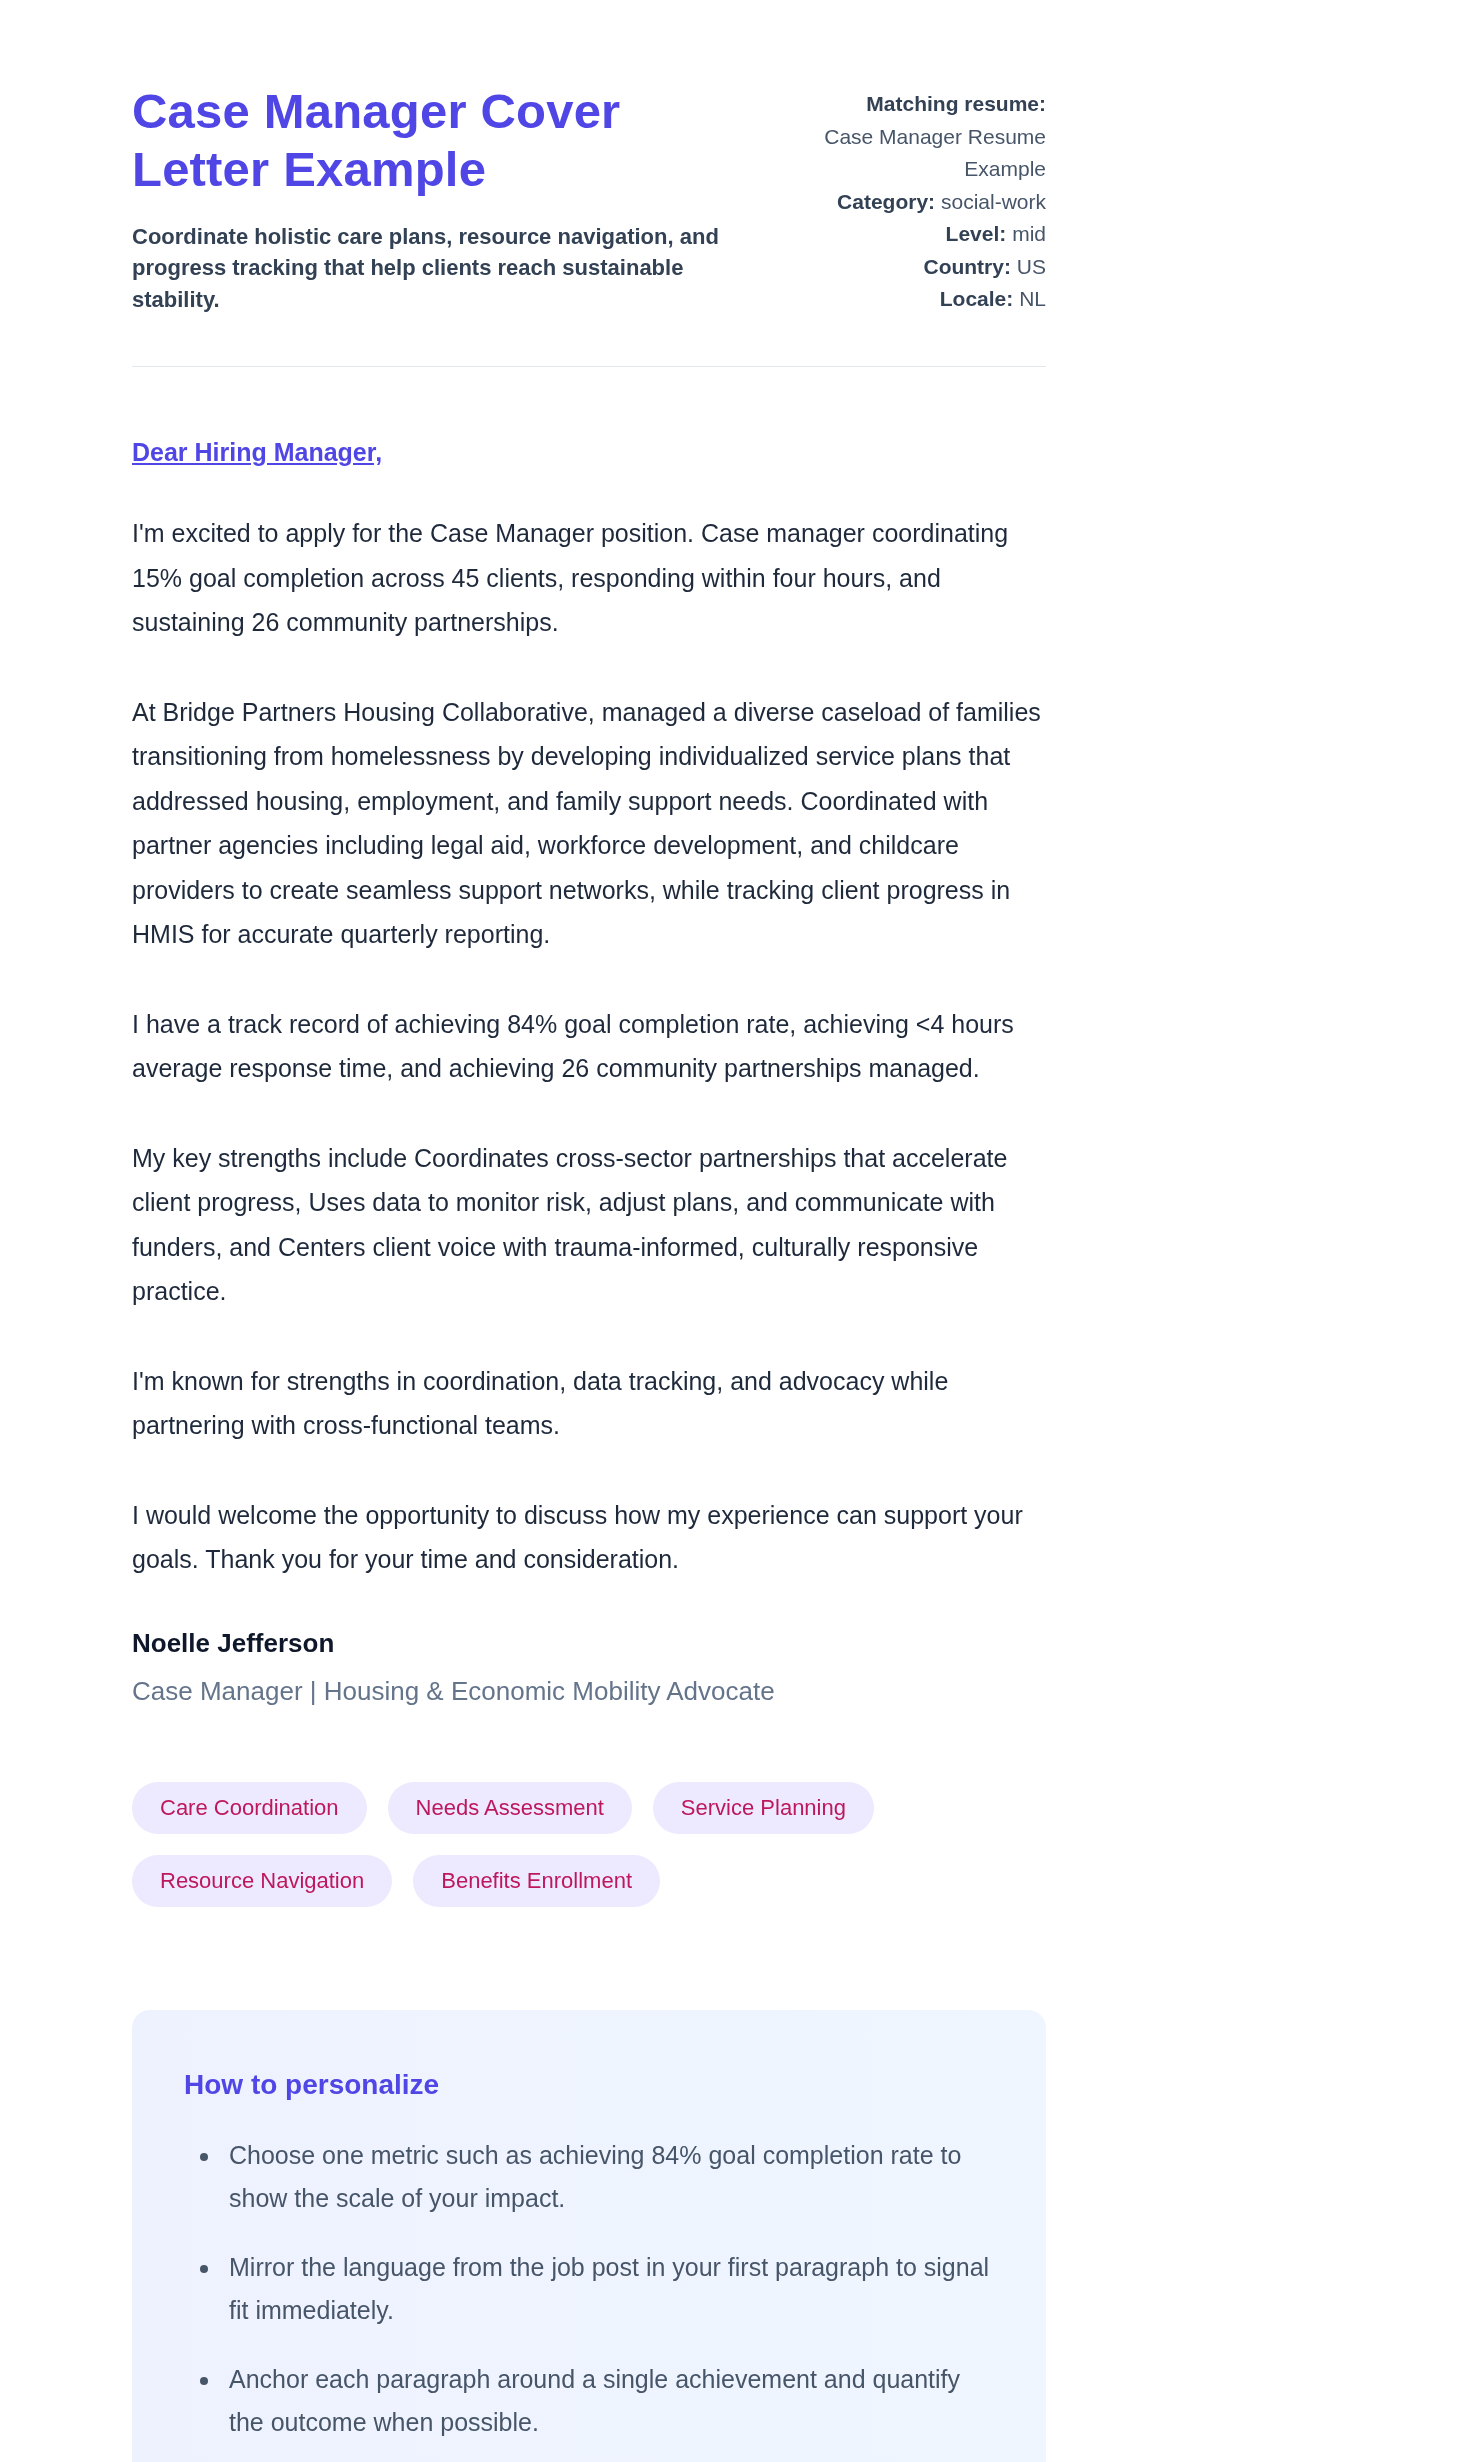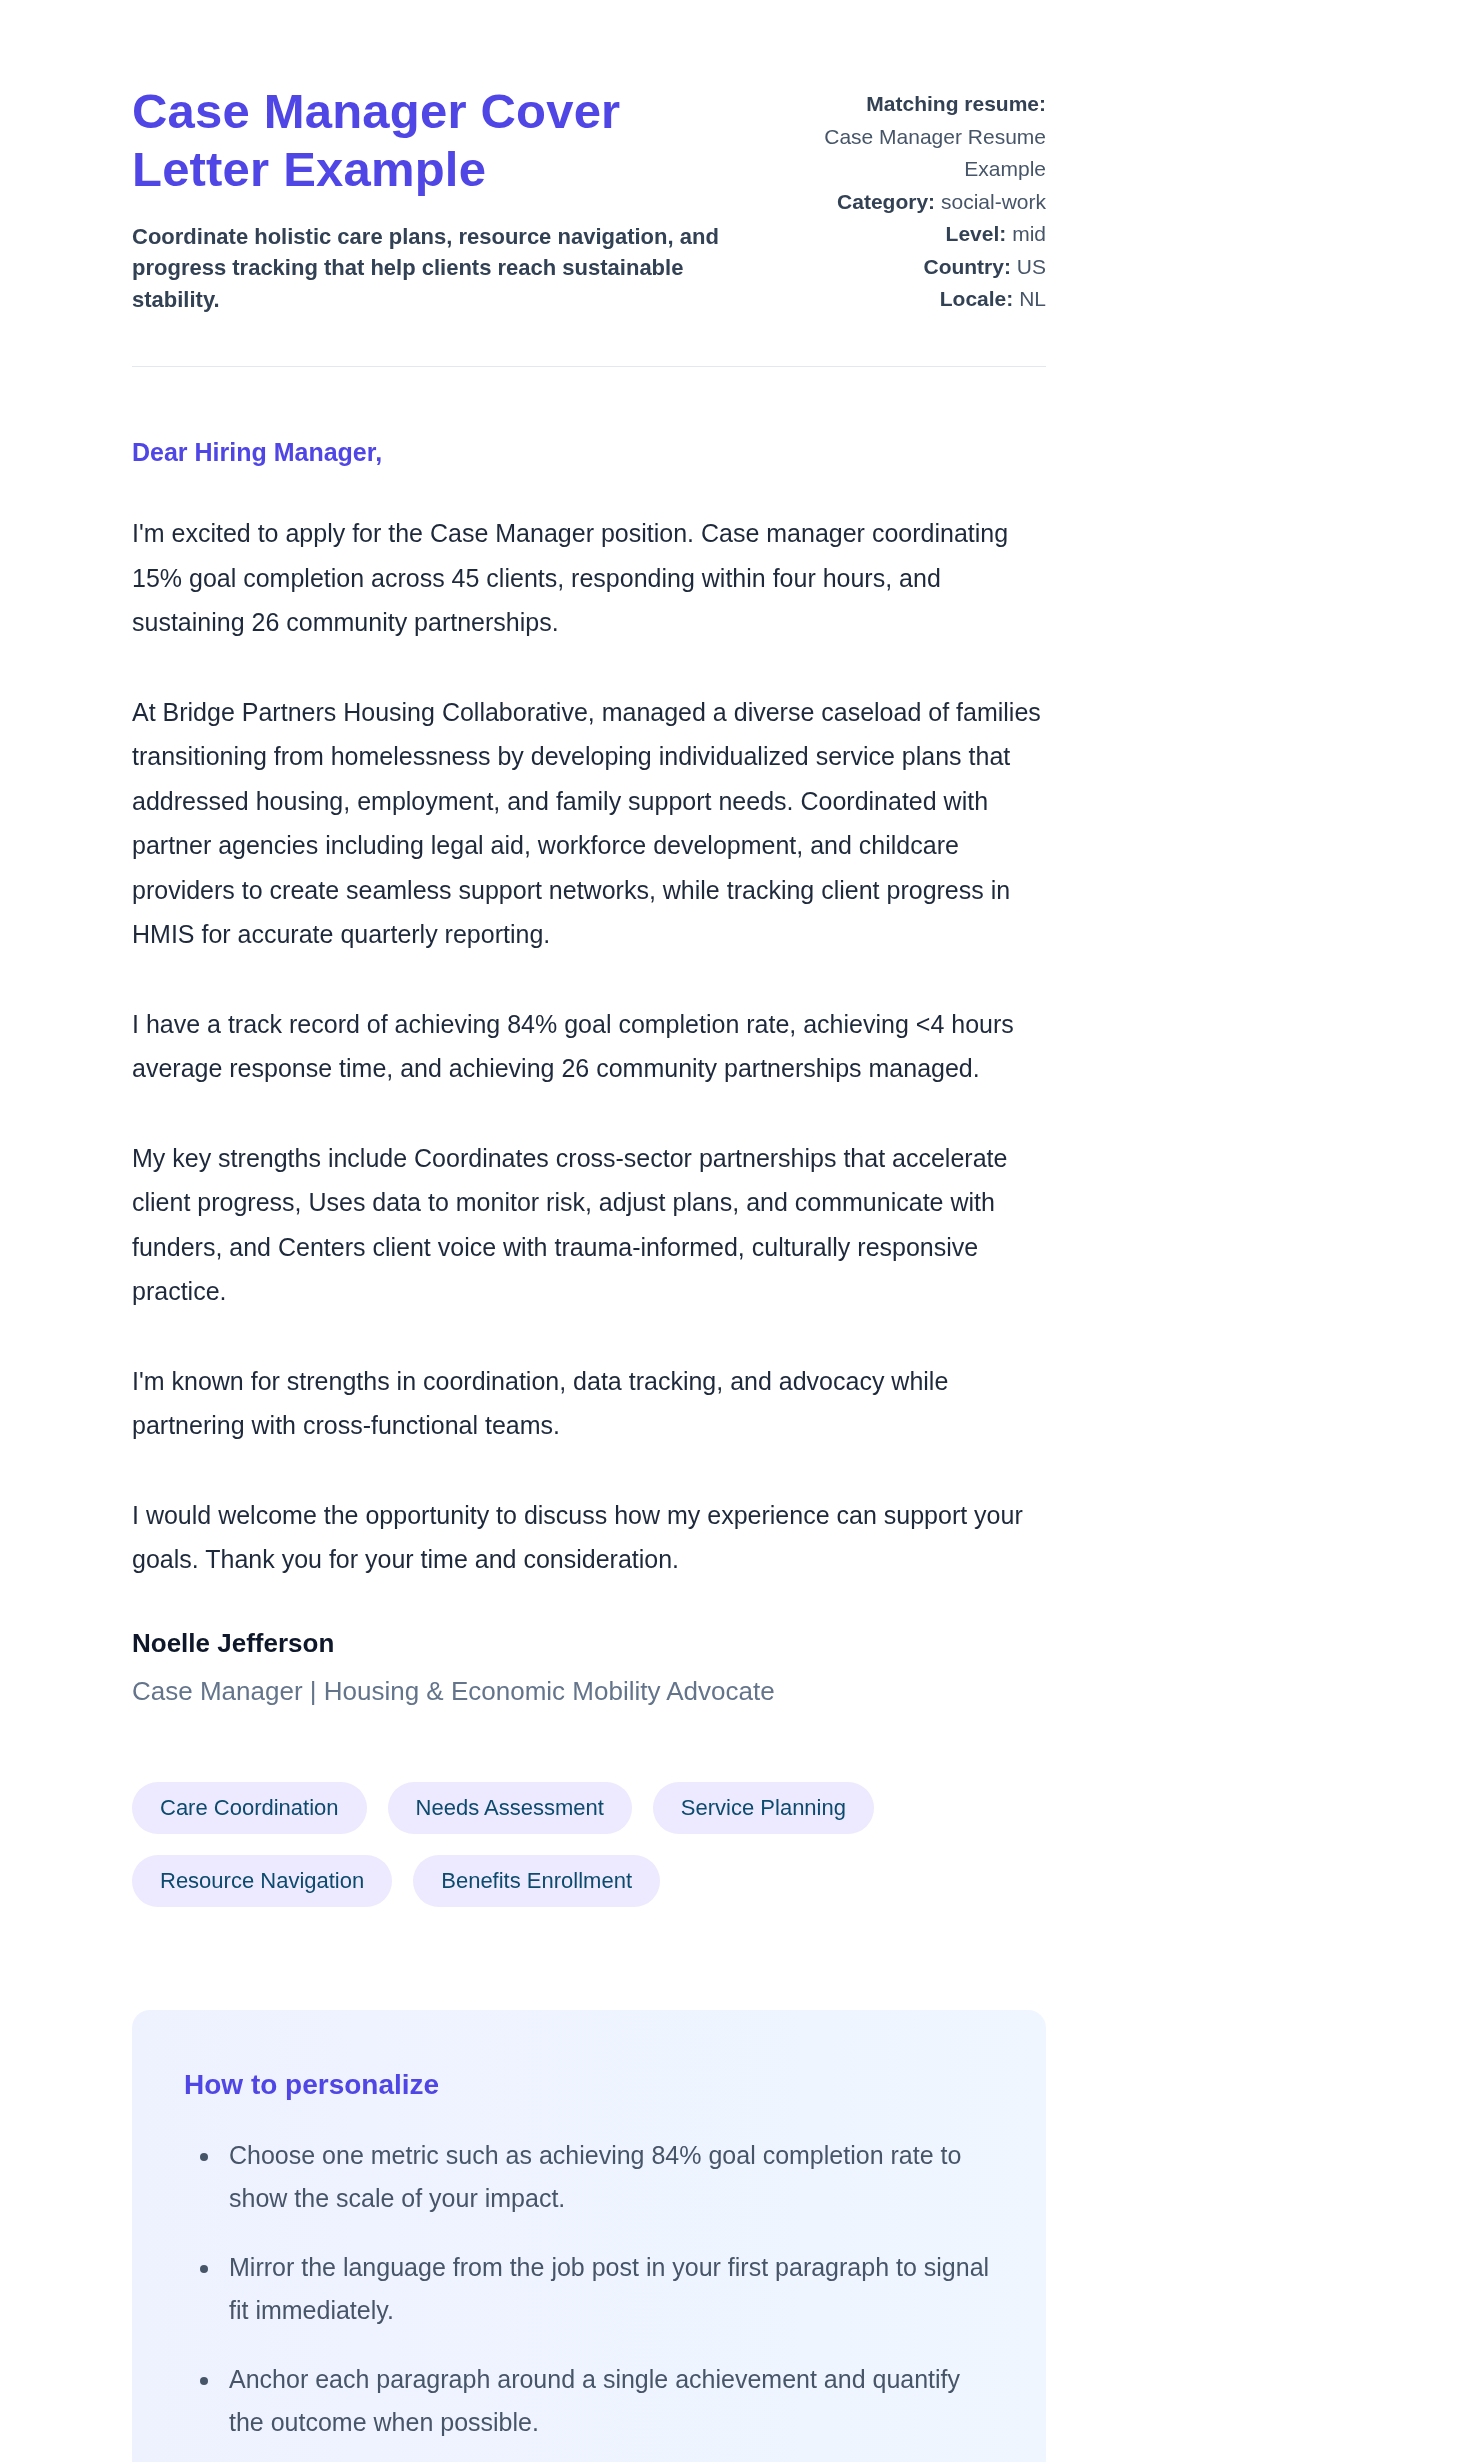--- a/index.html
+++ b/index.html
@@ -59,20 +59,21 @@
     margin: 50px 0 0 0;
   }
 
   
   .letter { margin-top: 71px; }
   .greeting {
     color: #4f46e5;
     font-weight: 700;
     font-size: 25px;
     margin: 0 0 44px 0;
+    text-decoration: underline;
   }
   .para {
     margin: 0 0 45px 0;
     color: #1e293b;
     font-size: 25px;
     line-height: 1.78;
     max-width: 1209px;
   }
   .signature { margin-top: 46px; }
   .signature-name {
@@ -90,21 +91,21 @@
   
   .tags {
     margin-top: 75px;
     display: flex;
     flex-wrap: wrap;
     gap: 21px;
     max-width: 1044px;
   }
   .tag {
     background: #ede9fe;
-    color: #0c4a6e;
+    color: #be185d;
     border-radius: 869px;
     padding: 15px 28px;
     font-size: 22px;
     line-height: 1;
     white-space: nowrap;
   }
 
   
   .tips-box {
     margin-top: 103px;

